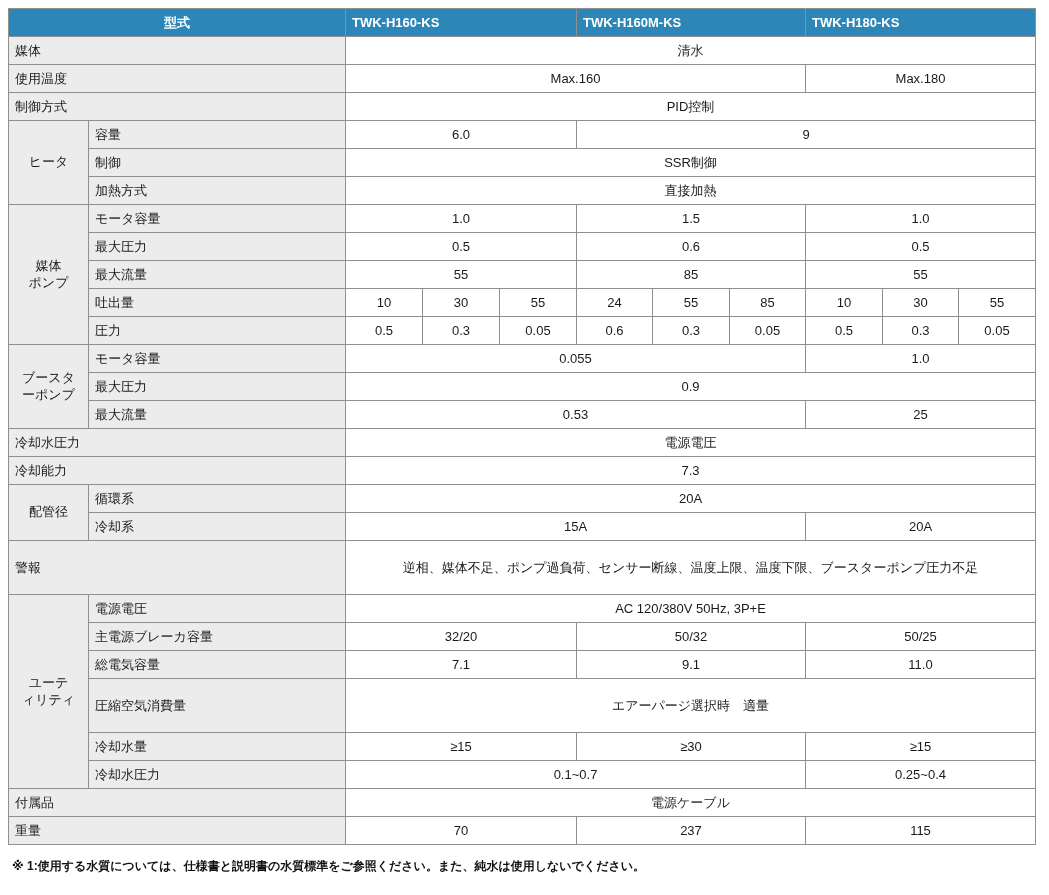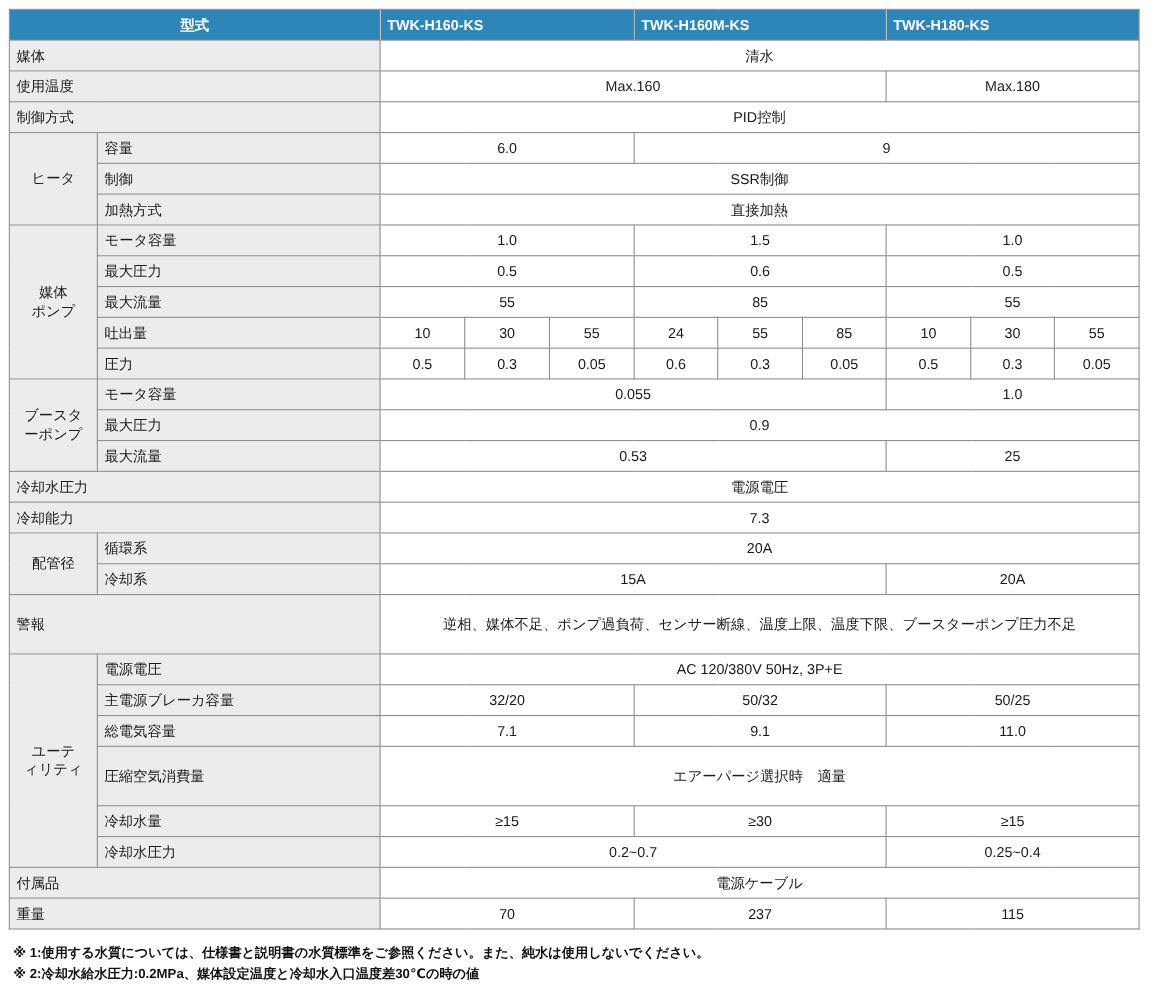--- a/index.html
+++ b/index.html
@@ -203,33 +203,32 @@
           <td class="value" colspan="9">エアーパージ選択時　適量</td>
         </tr>
         <tr>
           <td class="sub">冷却水量</td>
           <td class="value" colspan="3">≥15</td>
           <td class="value" colspan="3">≥30</td>
           <td class="value" colspan="3">≥15</td>
         </tr>
         <tr>
           <td class="sub">冷却水圧力</td>
-          <td class="value" colspan="6">0.2~0.7</td>
+          <td class="value" colspan="6">0.1~0.7</td>
           <td class="value" colspan="3">0.25~0.4</td>
         </tr>
         <tr>
           <td class="label" colspan="2">付属品</td>
           <td class="value" colspan="9">電源ケーブル</td>
         </tr>
         <tr>
           <td class="label" colspan="2">重量</td>
           <td class="value" colspan="3">70</td>
           <td class="value" colspan="3">237</td>
           <td class="value" colspan="3">115</td>
         </tr>
       </tbody>
   </table>
 
   <div class="footnotes">
     <div class="footnote">※ 1:使用する水質については、仕様書と説明書の水質標準をご参照ください。また、純水は使用しないでください。</div>
-    <div class="footnote">※ 2:冷却水給水圧力:0.2MPa、媒体設定温度と冷却水入口温度差30℃の時の値</div>
   </div>
 </div>
 
 </body></html>

